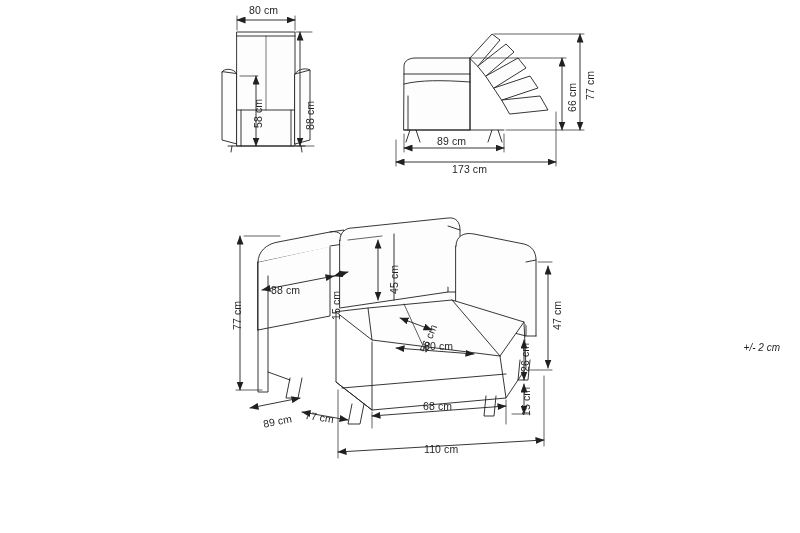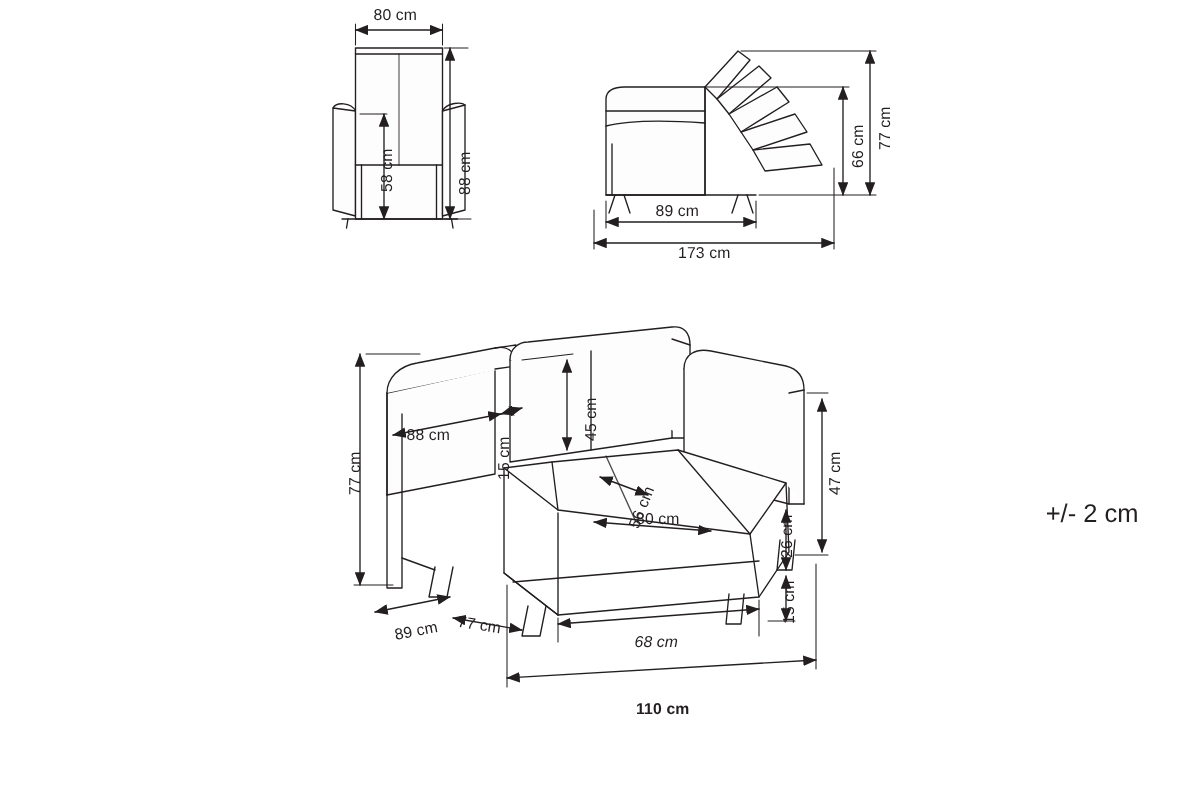--- a/index.html
+++ b/index.html
@@ -38,25 +38,26 @@
     white-space: nowrap;
     letter-spacing: 0.1px;
     line-height: 1;
   }
   .dimlabel.rot {
     transform-origin: left top;
     transform: rotate(-90deg);
   }
   .tolerance {
     position: absolute;
-    right: 41px;
+    right: 20px;
     bottom: 22px;
-    font-size: 17px;
+    font-size: 10px;
     color: #231f20;
     white-space: nowrap;
+    font-style: italic;
   }
 </style>
 </head>
 <body>
 
 <div id="stage">
 
   <svg class="diagram" viewBox="0 0 800 533">
     <defs>
       <marker id="ah" markerWidth="9" markerHeight="7" refX="8.5" refY="3.5" orient="auto" markerUnits="userSpaceOnUse">
@@ -236,18 +237,18 @@
   <div class="dimlabel rot" style="left:331px; top:320px;">15 cm</div>
   <div class="dimlabel rot" style="left:389px; top:294px;">45 cm</div>
   <div class="dimlabel rot" style="left:418px; top:350px; transform:rotate(-68deg);">56 cm</div>
   <div class="dimlabel" style="left:424px; top:341px;">80 cm</div>
   <div class="dimlabel rot" style="left:232px; top:330px;">77 cm</div>
   <div class="dimlabel rot" style="left:552px; top:330px;">47 cm</div>
   <div class="dimlabel rot" style="left:520px; top:372px;">26 cm</div>
   <div class="dimlabel rot" style="left:521px; top:416px;">15 cm</div>
   <div class="dimlabel" style="left:263px; top:416px; transform:rotate(-11deg);">89 cm</div>
   <div class="dimlabel" style="left:305px; top:412px; transform:rotate(9deg);">77 cm</div>
-  <div class="dimlabel" style="left:423px; top:423px;font-style:italic;">68 cm</div>
-  <div class="dimlabel" style="left:424px; top:468px;font-weight:bold;">110 cm</div>
+  <div class="dimlabel" style="left:423px; top:401px;">68 cm</div>
+  <div class="dimlabel" style="left:424px; top:444px;">110 cm</div>
 
   <div class="tolerance">+/- 2 cm</div>
 
 </div>
 
 </body></html>

